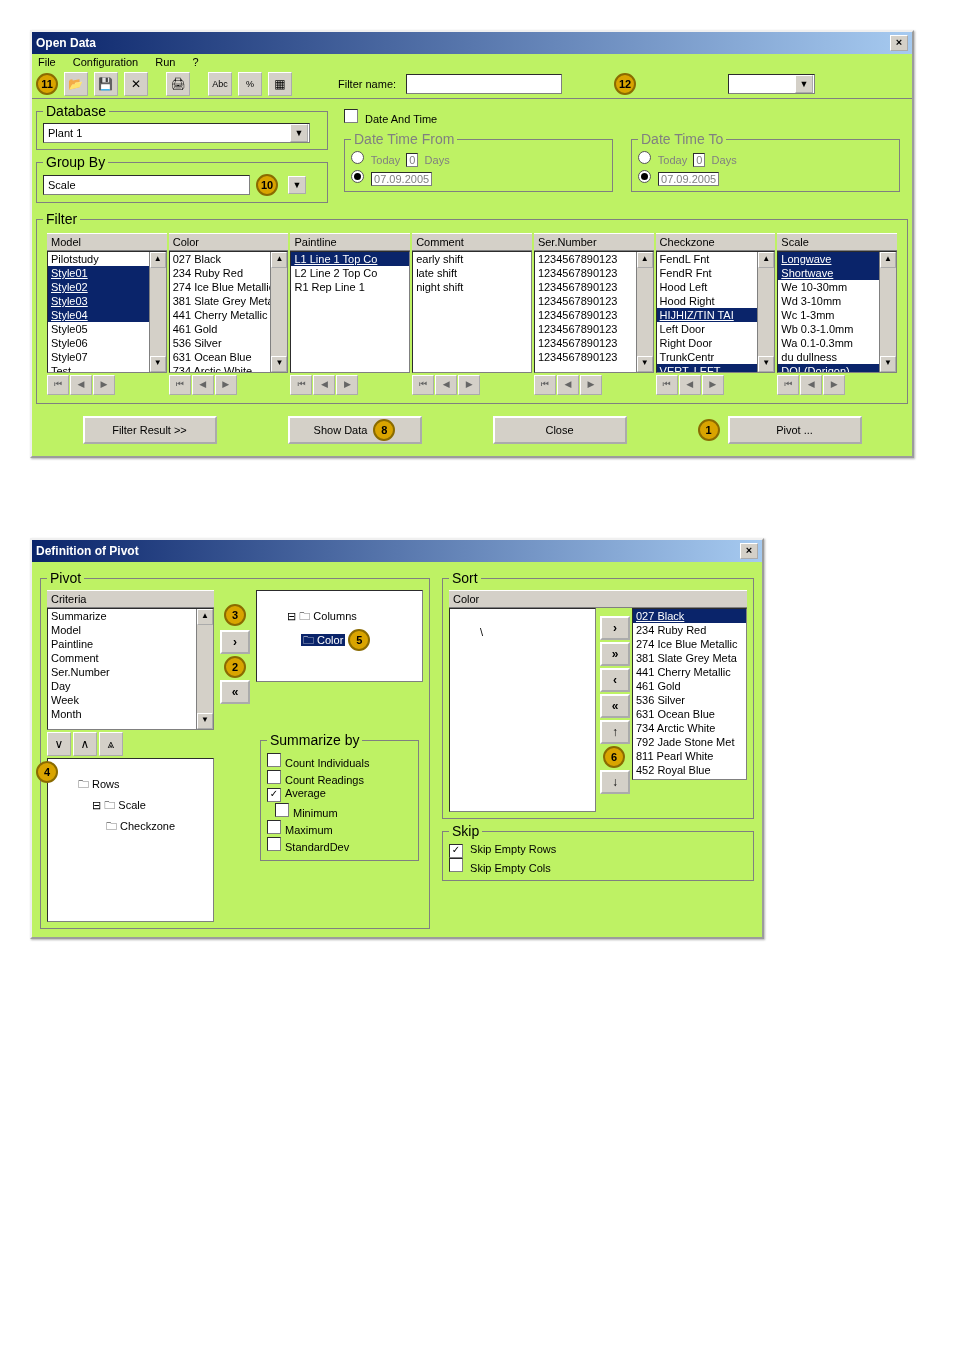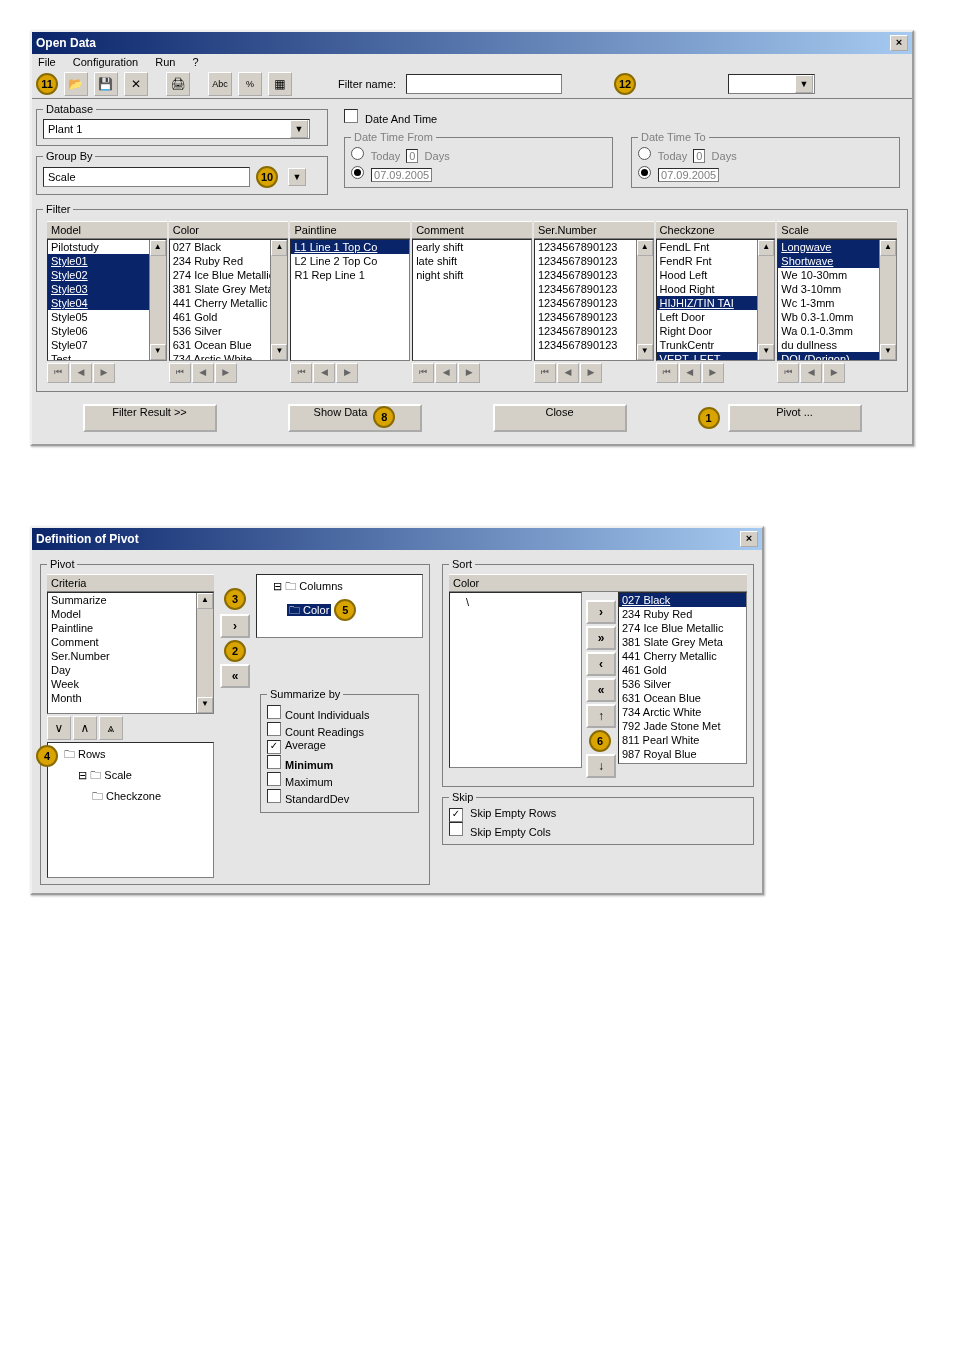--- a/index.html
+++ b/index.html
@@ -4,21 +4,21 @@
 <style>
   body {
     margin: 0;
     padding: 30px;
     background: #fff;
     font-family: "MS Sans Serif", Tahoma, Arial, sans-serif;
     font-size: 11px;
     color: #000;
   }
   .window {
-    background: #e5e5e5;
+    background: #bef264;
     border: 2px outset #f0f0f0;
     margin-bottom: 80px;
     display: inline-block;
     box-shadow: 1px 1px 2px rgba(0,0,0,0.3);
   }
   .titlebar {
     background: linear-gradient(to right, #0a246a, #a6caf0);
     color: #fff;
     font-weight: bold;
     padding: 3px 4px;
@@ -89,21 +89,21 @@
     font-size: 9px;
     margin-left: 4px;
   }
   fieldset {
     border: 1px solid #808080;
     margin: 4px;
     padding: 4px 6px 6px 6px;
     font-size: 11px;
   }
   fieldset.disabled { color: #808080; }
-  legend { font-size: 11px; padding: 0 3px; }
+  legend { font-size: 14px; padding: 0 3px; }
 
   .filter-cols {
     display: flex;
     gap: 2px;
     padding: 2px 4px;
   }
   .fcol { flex: 1; min-width: 0; }
   .fcol-head {
     background: #d4d0c8;
     padding: 2px 4px;
@@ -164,20 +164,21 @@
     padding: 8px 30px 12px;
     gap: 30px;
   }
   .winbutton {
     min-width: 110px;
     height: 24px;
     border: 2px outset #fff;
     background: #d4d0c8;
     font-size: 11px;
     display: inline-flex;
+    align-items: center;
     justify-content: center;
     padding: 0 10px;
     gap: 6px;
   }
   .callout {
     display: inline-flex;
     width: 18px;
     height: 18px;
     border-radius: 50%;
     background: #d9a400;
@@ -187,21 +188,21 @@
     justify-content: center;
     font-weight: bold;
     font-size: 11px;
   }
 
   
   .pvbody { display: flex; gap: 4px; padding: 4px; }
   .treebox {
     background: #fff;
     border: 1px inset #808080;
-    padding: 2px;
+    padding: 16px;
     font-size: 11px;
   }
   .treebox .node { padding: 1px 0 1px 14px; white-space: nowrap; }
   .movebtn {
     width: 26px;
     height: 20px;
     border: 2px outset #fff;
     background: #d4d0c8;
     display: flex;
     align-items: center;
@@ -563,21 +564,21 @@
               <span class="callout">5</span>
             </div>
           </div>
 
           <fieldset style="margin-top:50px;">
             <legend>Summarize by</legend>
             <div>
                 <div style="margin: 1px 0px;"><span class="checkbox"></span><span>Count Individuals</span></div>
                 <div style="margin: 1px 0px;"><span class="checkbox"></span><span>Count Readings</span></div>
                 <div style="margin: 1px 0px;"><span class="checkbox">✓</span><span>Average</span></div>
-                <div style="margin: 1px 0px; font-weight: bold;"><span class="checkbox"></span><span>Minimum</span></div>
+                <div style="margin: 1px 8px;"><span class="checkbox"></span><span>Minimum</span></div>
                 <div style="margin: 1px 0px;"><span class="checkbox"></span><span>Maximum</span></div>
                 <div style="margin: 1px 0px;"><span class="checkbox"></span><span>StandardDev</span></div>
               </div>
           </fieldset>
         </div>
       </div>
     </fieldset>
 
     <div style="width:320px;">
       <fieldset>
@@ -601,21 +602,21 @@
               <div class="item">234 Ruby Red</div>
               <div class="item">274 Ice Blue Metallic</div>
               <div class="item">381 Slate Grey Meta</div>
               <div class="item">441 Cherry Metallic</div>
               <div class="item">461 Gold</div>
               <div class="item">536 Silver</div>
               <div class="item">631 Ocean Blue</div>
               <div class="item">734 Arctic White</div>
               <div class="item">792 Jade Stone Met</div>
               <div class="item">811 Pearl White</div>
-              <div class="item">987 Royal Blue</div>
+              <div class="item">452 Royal Blue</div>
             </div>
         </div>
       </fieldset>
 
       <fieldset>
         <legend>Skip</legend>
         <div><span class="checkbox">✓</span>
              <span>Skip Empty Rows</span></div>
         <div><span class="checkbox"></span>
              <span>Skip Empty Cols</span></div>

